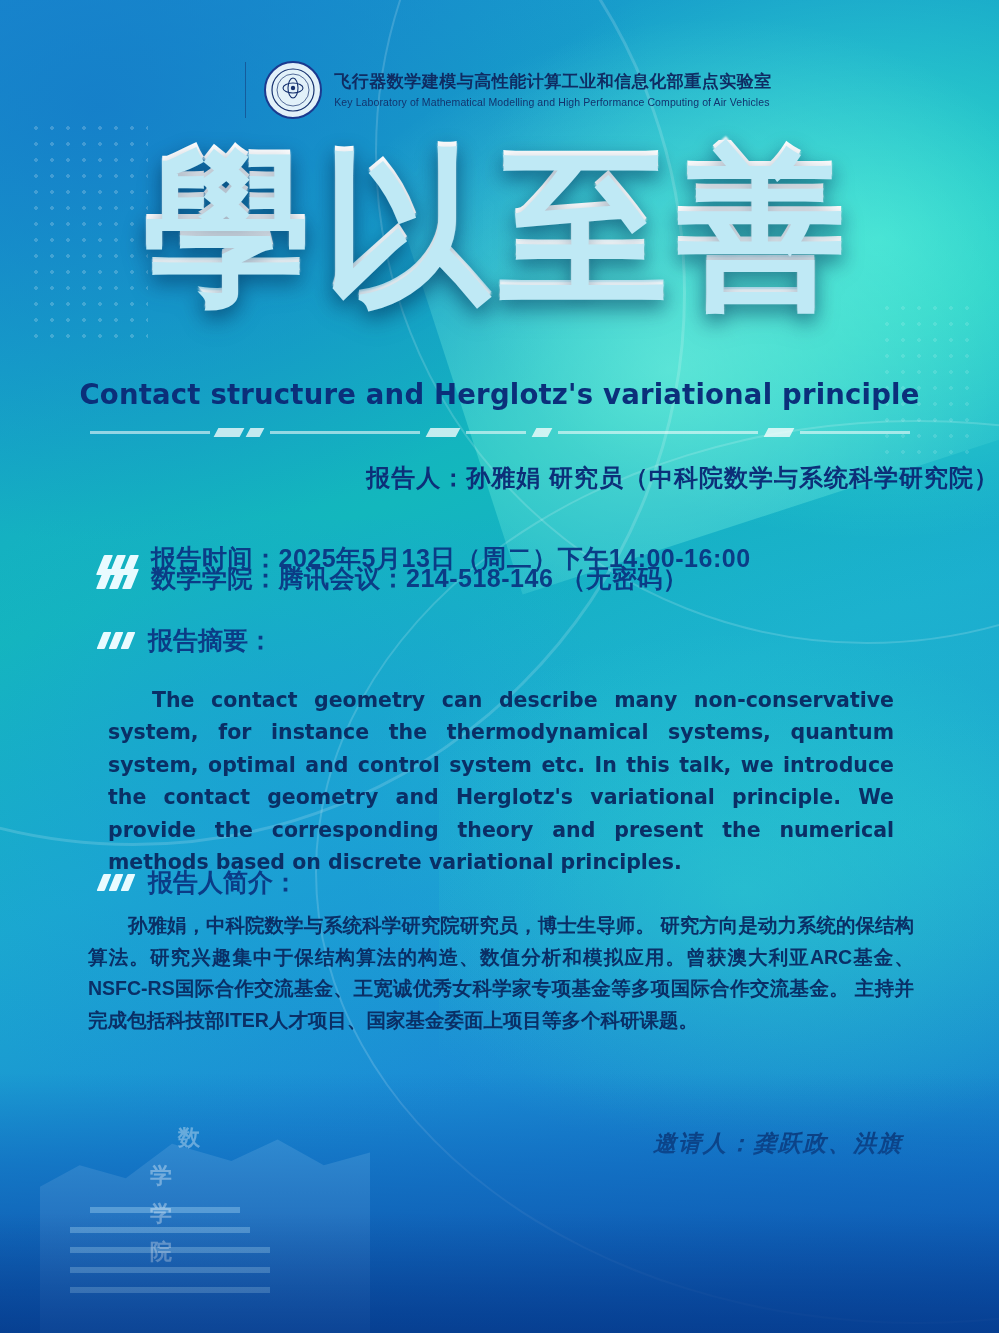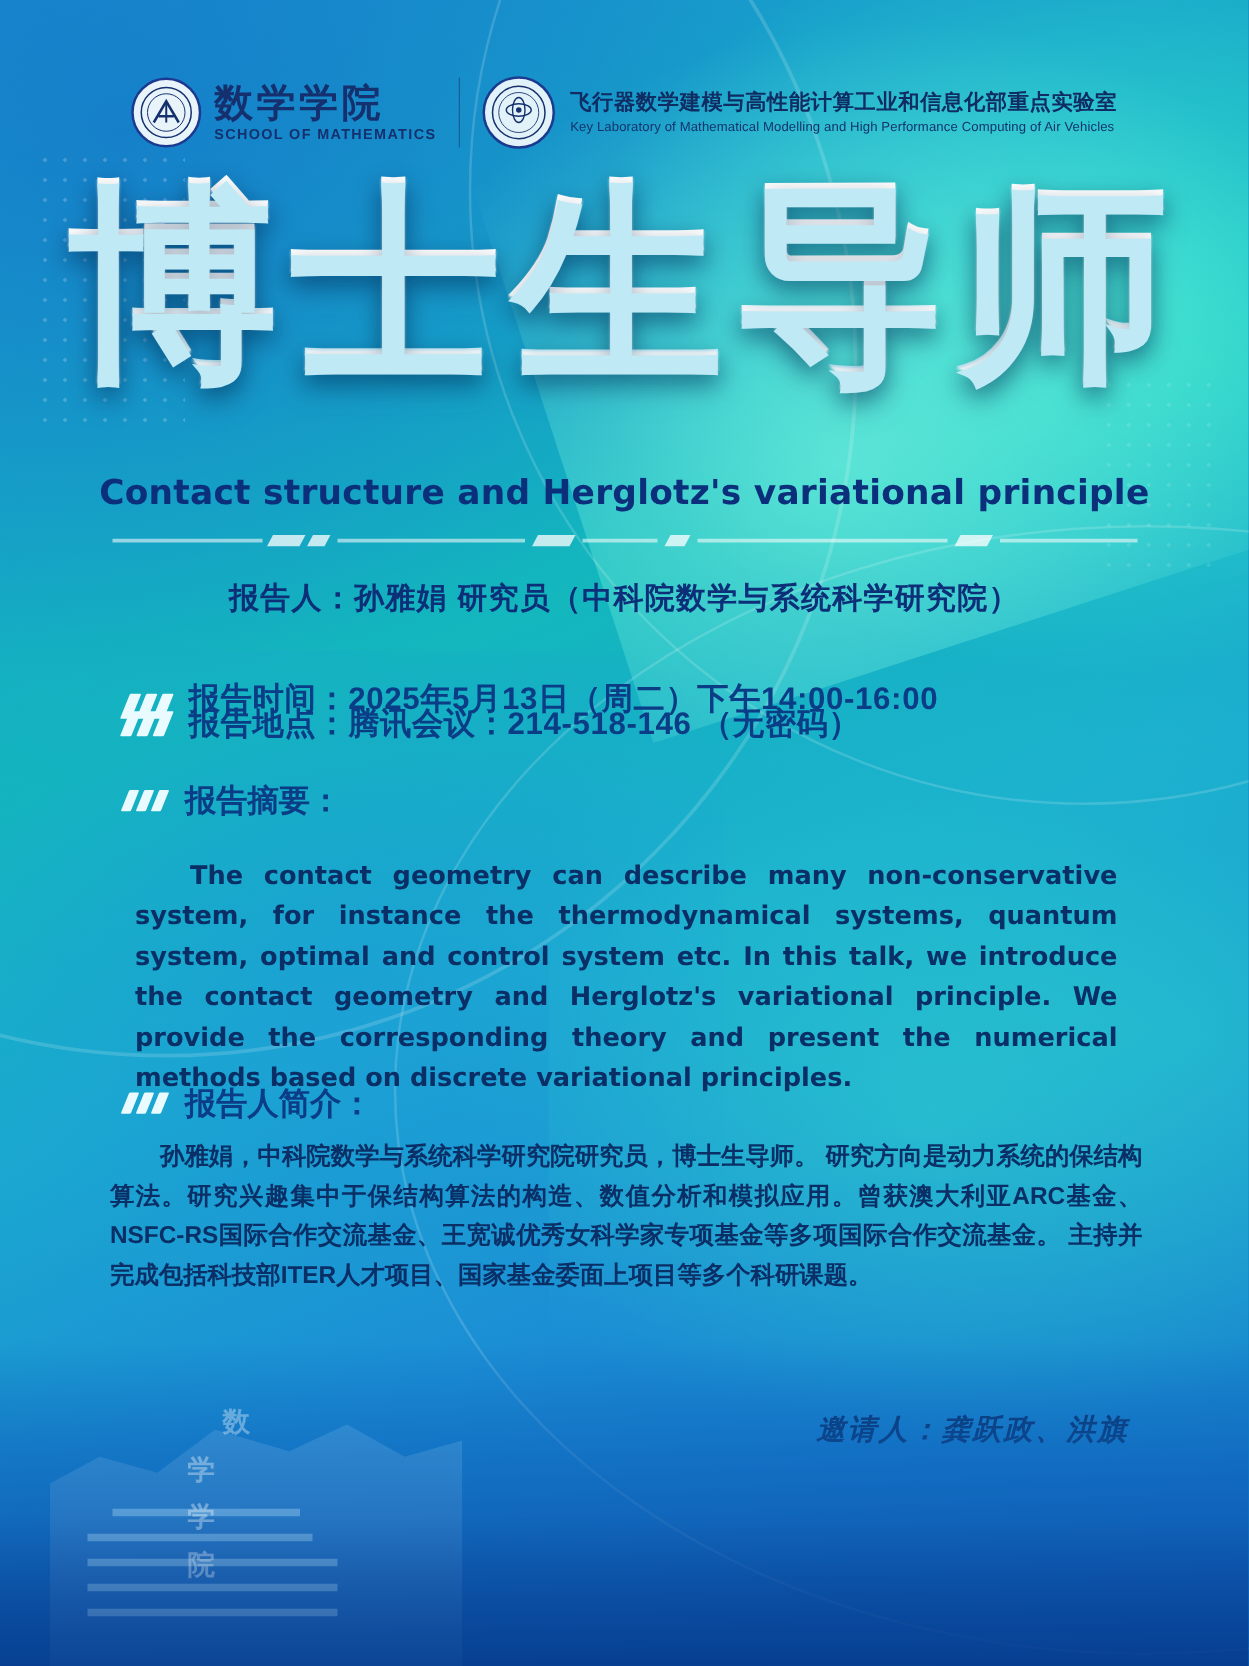--- a/index.html
+++ b/index.html
@@ -83,21 +83,21 @@
     font-size:27.5px;font-weight:bold;color:#0b2f7a;letter-spacing:.2px;
     font-family:"DejaVu Sans","Liberation Sans",sans-serif;
   }
 
   
   .tech-bar{position:absolute;top:420px;left:90px;right:90px;height:26px;}
   .tech-bar .ln{position:absolute;height:3px;background:rgba(255,255,255,.55);}
   .tech-bar .sk{position:absolute;height:9px;background:rgba(255,255,255,.75);transform:skewX(-28deg);}
 
   .speaker{
-    position:absolute;top:462px;left:0;right:0;text-align:center;
+    position:absolute;top:462px;left:0;right:0;text-align:right;
     font-size:24px;font-weight:bold;color:#0c2f78;letter-spacing:1px;
   }
 
   .row{position:absolute;display:flex;align-items:center;}
   .slashes{display:inline-flex;margin-right:12px;}
   .slashes i{display:block;width:9px;height:20px;background:#e9fbff;transform:skewX(-22deg);margin-right:4px;border-radius:1px;}
   .slashes.sm i{height:17px;width:8px;}
   .line-label{font-size:25px;font-weight:bold;color:#0b3c86;letter-spacing:.5px;}
   .line-label .val{color:#0b3c86;}
 
@@ -163,55 +163,41 @@
   <div class="swoosh s1"></div>
   <div class="swoosh s2"></div>
   <div class="swoosh s3"></div>
   <div class="curve c1"></div>
   <div class="curve c2"></div>
   <div class="curve c3"></div>
   <div class="dots"></div>
   <div class="dots d2"></div>
 
   <div class="header">
-    <div class="logo-wrap">
-      <div class="logo-mark">
-        <svg width="44" height="44" viewBox="0 0 44 44" aria-hidden="true">
-          <circle cx="22" cy="22" r="20" fill="none" stroke="#15306e" stroke-width="1.2"></circle>
-          <circle cx="22" cy="22" r="15" fill="none" stroke="#15306e" stroke-width="0.8"></circle>
-          <path d="M12 30 L22 13 L32 30 M16 25 L28 25" fill="none" stroke="#15306e" stroke-width="2"></path>
-          <path d="M22 13 L22 30" stroke="#15306e" stroke-width="1.6"></path>
-        </svg>
-      </div>
-      <div class="logo-txt">
-        <div class="cn">数学学院</div>
-        <div class="en">SCHOOL OF MATHEMATICS</div>
-      </div>
-    </div>
 
     <div class="divider-v"></div>
 
     <div class="lab">
       <div class="lab-mark">
         <svg width="46" height="46" viewBox="0 0 46 46" aria-hidden="true">
           <circle cx="23" cy="23" r="21" fill="none" stroke="#15306e" stroke-width="1.2"></circle>
           <circle cx="23" cy="23" r="16" fill="none" stroke="#15306e" stroke-width="0.7"></circle>
           <ellipse cx="23" cy="21" rx="10" ry="5" fill="none" stroke="#15306e" stroke-width="1.1"></ellipse>
           <ellipse cx="23" cy="21" rx="5" ry="10" fill="none" stroke="#15306e" stroke-width="1.1"></ellipse>
           <circle cx="23" cy="21" r="2.2" fill="#15306e"></circle>
         </svg>
       </div>
       <div class="lab-txt">
         <div class="cn">飞行器数学建模与高性能计算工业和信息化部重点实验室</div>
         <div class="en">Key Laboratory of Mathematical Modelling and High Performance Computing of Air Vehicles</div>
       </div>
     </div>
   </div>
 
-  <div class="title-main">博士生导师</div>
+  <div class="title-main">學以至善</div>
   <div class="title-en">Contact structure and Herglotz's variational principle</div>
 
   <div class="tech-bar">
     <div class="ln" style="left:0;top:11px;width:120px;"></div>
     <div class="sk" style="left:126px;top:8px;width:26px;"></div>
     <div class="sk" style="left:158px;top:8px;width:14px;"></div>
     <div class="ln" style="left:180px;top:11px;width:150px;"></div>
     <div class="sk" style="left:338px;top:8px;width:30px;"></div>
     <div class="ln" style="left:376px;top:11px;width:60px;"></div>
     <div class="sk" style="left:444px;top:8px;width:16px;"></div>
@@ -230,21 +216,21 @@
       </span>
     <span class="line-label"><span>报告时间：</span><span class="val">2025年5月13日（周二）下午14:00-16:00</span></span>
   </div>
 
   <div class="row r-place">
     <span class="slashes">
         <i></i>
         <i></i>
         <i></i>
       </span>
-    <span class="line-label"><span>报告地点：</span><span class="val">腾讯会议：214-518-146 （无密码）</span></span>
+    <span class="line-label"><span>数学学院：</span><span class="val">腾讯会议：214-518-146 （无密码）</span></span>
   </div>
 
   <div class="row r-abs">
     <span class="slashes sm">
         <i></i>
         <i></i>
         <i></i>
       </span>
     <span class="sec-title">报告摘要：</span>
   </div>

